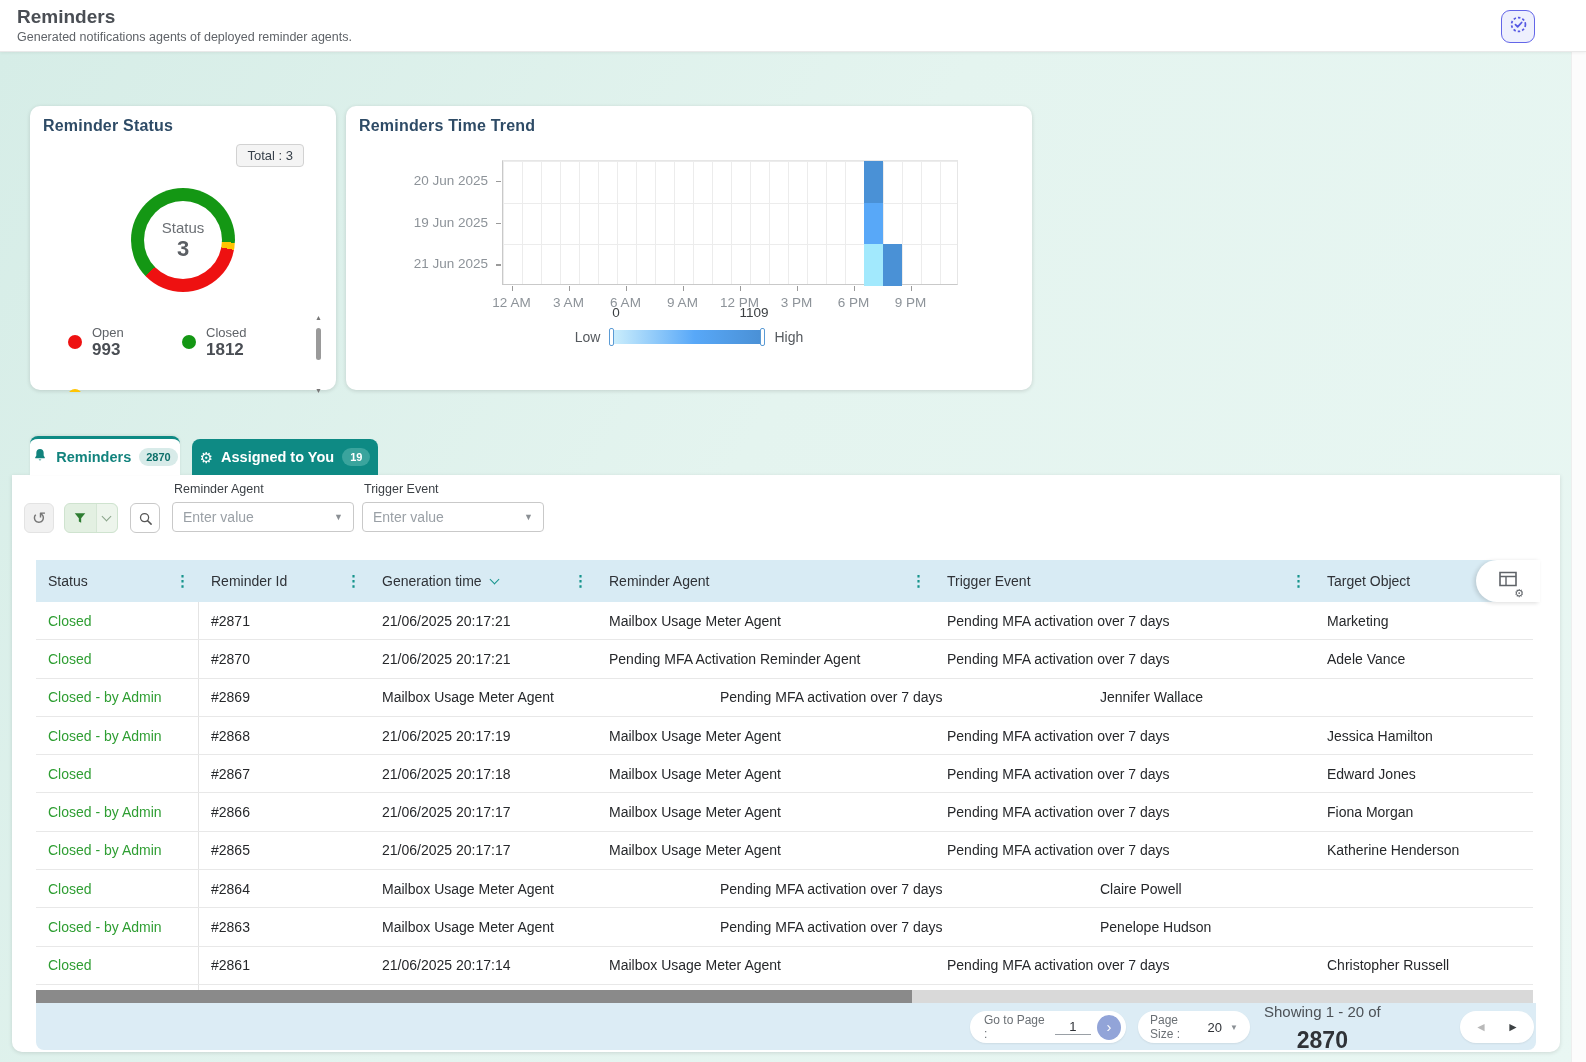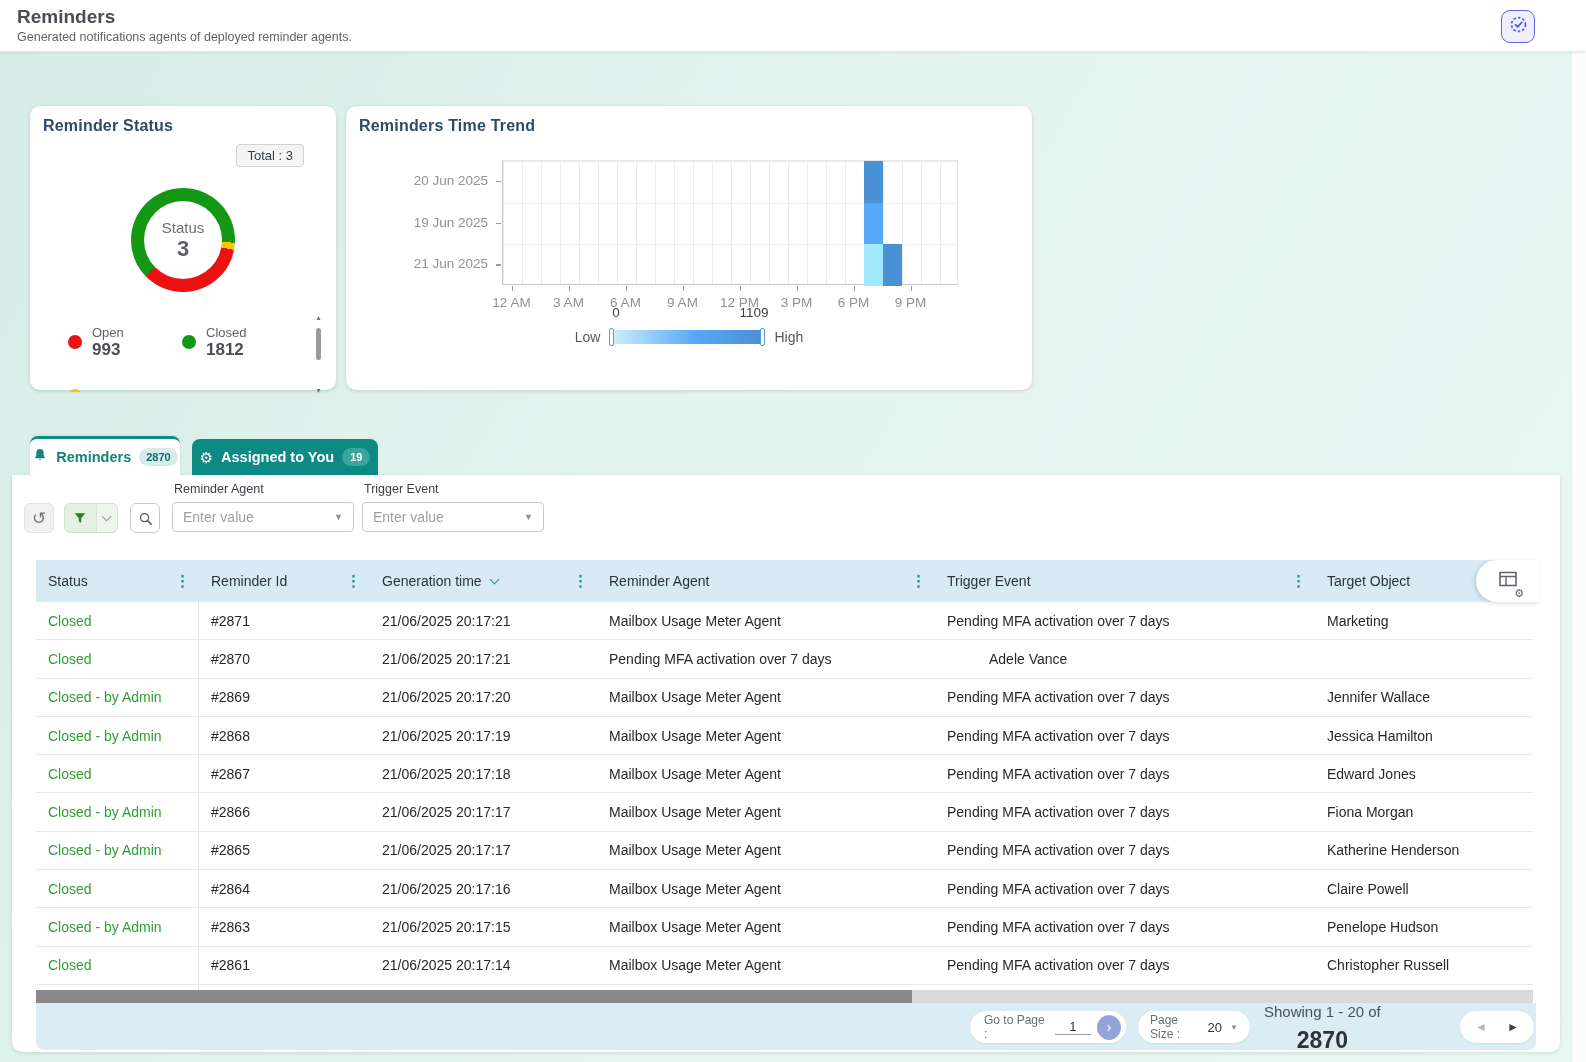--- a/index.html
+++ b/index.html
@@ -320,27 +320,27 @@
             <div class="td" style="width: 171px;">#2871</div>
             <div class="td" style="width: 227px;">21/06/2025 20:17:21</div>
             <div class="td" style="width: 338px;">Mailbox Usage Meter Agent</div>
             <div class="td" style="width: 380px;">Pending MFA activation over 7 days</div>
             <div class="td" style="width: 300px;">Marketing</div>
           </div>
           <div class="tr">
             <div class="td td-status" style="width: 163px;">Closed</div>
             <div class="td" style="width: 171px;">#2870</div>
             <div class="td" style="width: 227px;">21/06/2025 20:17:21</div>
+            <div class="td" style="width: 338px;">Pending MFA Activation Reminder Agent</div>
             <div class="td" style="width: 380px;">Pending MFA activation over 7 days</div>
             <div class="td" style="width: 300px;">Adele Vance</div>
           </div>
           <div class="tr">
             <div class="td td-status" style="width: 163px;">Closed - by Admin</div>
             <div class="td" style="width: 171px;">#2869</div>
-            <div class="td" style="width: 227px;">21/06/2025 20:17:20</div>
             <div class="td" style="width: 338px;">Mailbox Usage Meter Agent</div>
             <div class="td" style="width: 380px;">Pending MFA activation over 7 days</div>
             <div class="td" style="width: 300px;">Jennifer Wallace</div>
           </div>
           <div class="tr">
             <div class="td td-status" style="width: 163px;">Closed - by Admin</div>
             <div class="td" style="width: 171px;">#2868</div>
             <div class="td" style="width: 227px;">21/06/2025 20:17:19</div>
             <div class="td" style="width: 338px;">Mailbox Usage Meter Agent</div>
             <div class="td" style="width: 380px;">Pending MFA activation over 7 days</div>
@@ -366,29 +366,27 @@
             <div class="td td-status" style="width: 163px;">Closed - by Admin</div>
             <div class="td" style="width: 171px;">#2865</div>
             <div class="td" style="width: 227px;">21/06/2025 20:17:17</div>
             <div class="td" style="width: 338px;">Mailbox Usage Meter Agent</div>
             <div class="td" style="width: 380px;">Pending MFA activation over 7 days</div>
             <div class="td" style="width: 300px;">Katherine Henderson</div>
           </div>
           <div class="tr">
             <div class="td td-status" style="width: 163px;">Closed</div>
             <div class="td" style="width: 171px;">#2864</div>
-            <div class="td" style="width: 227px;">21/06/2025 20:17:16</div>
             <div class="td" style="width: 338px;">Mailbox Usage Meter Agent</div>
             <div class="td" style="width: 380px;">Pending MFA activation over 7 days</div>
             <div class="td" style="width: 300px;">Claire Powell</div>
           </div>
           <div class="tr">
             <div class="td td-status" style="width: 163px;">Closed - by Admin</div>
             <div class="td" style="width: 171px;">#2863</div>
-            <div class="td" style="width: 227px;">21/06/2025 20:17:15</div>
             <div class="td" style="width: 338px;">Mailbox Usage Meter Agent</div>
             <div class="td" style="width: 380px;">Pending MFA activation over 7 days</div>
             <div class="td" style="width: 300px;">Penelope Hudson</div>
           </div>
           <div class="tr">
             <div class="td td-status" style="width: 163px;">Closed</div>
             <div class="td" style="width: 171px;">#2861</div>
             <div class="td" style="width: 227px;">21/06/2025 20:17:14</div>
             <div class="td" style="width: 338px;">Mailbox Usage Meter Agent</div>
             <div class="td" style="width: 380px;">Pending MFA activation over 7 days</div>

